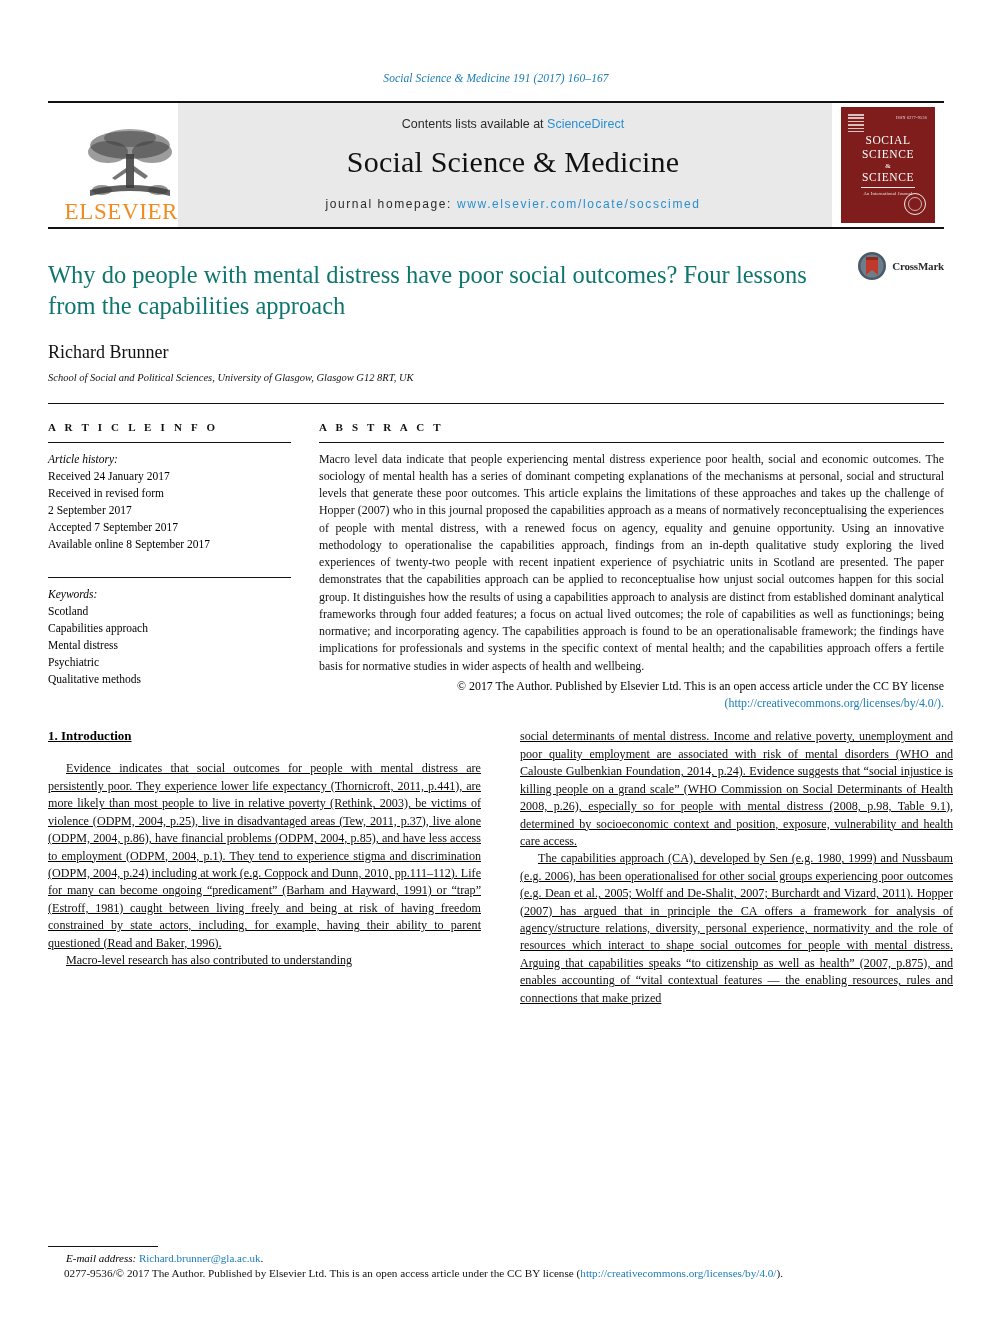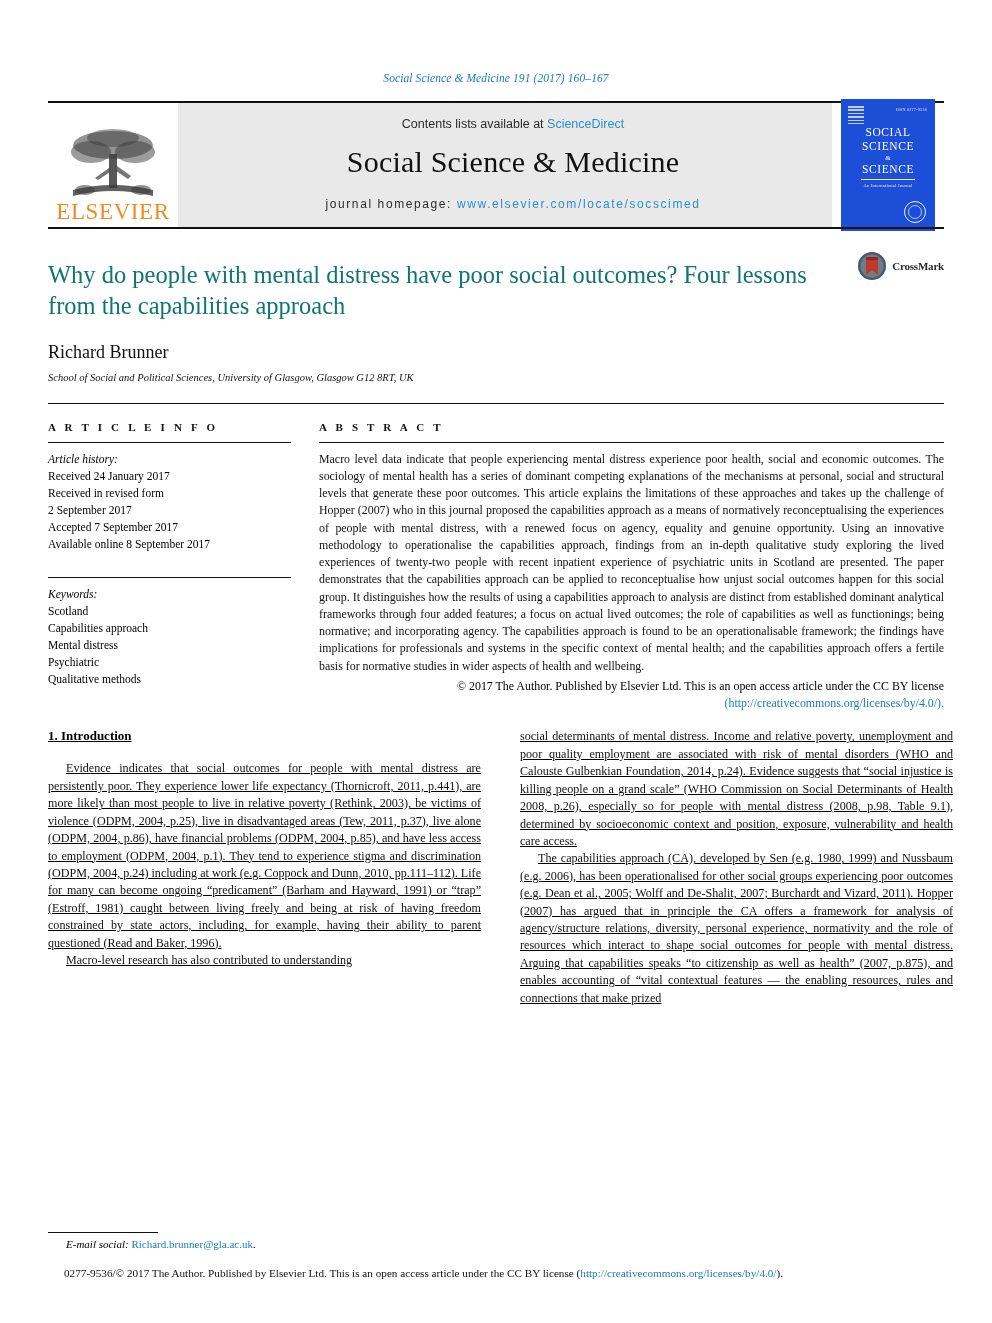--- a/index.html
+++ b/index.html
@@ -41,21 +41,21 @@
     display: flex;
     align-items: stretch;
     height: 124px;
   }
   .mast-logo {
     width: 130px;
     flex: 0 0 130px;
     display: flex;
     flex-direction: column;
     justify-content: flex-end;
-    align-items: center;
+    align-items: flex-end;
     padding-bottom: 4px;
     box-sizing: border-box;
   }
   .tree-svg { display: block; }
   .elsevier-word {
     font-family: "Liberation Serif", serif;
     font-size: 23px;
     letter-spacing: 0.6px;
     color: #f08c22;
     line-height: 1;
@@ -96,22 +96,22 @@
   }
   .mast-cover {
     width: 112px;
     flex: 0 0 112px;
     display: flex;
     align-items: center;
     justify-content: center;
   }
   .cover {
     width: 94px;
-    height: 132px;
-    background: #1d4ed8;
+    height: 116px;
+    background: #7f1d1d;
     position: relative;
     box-sizing: border-box;
     overflow: hidden;
   }
   .cover-elsmark {
     position: absolute;
     top: 7px; left: 7px;
     width: 16px; height: 18px;
     background:
       repeating-linear-gradient(to bottom, rgba(255,255,255,.85) 0 1.6px, transparent 1.6px 3.4px);
@@ -313,21 +313,21 @@
     font-size: 11px;
     text-indent: 18px;
   }
   .email-line .lbl { font-style: italic; }
   .doi-line {
     margin-top: 22px;
     font-size: 11.5px;
     color: #1a7cb8;
   }
   .issn-line {
-    margin-top: 17px;
+    margin-top: 3px;
     font-size: 11.2px;
     color: #111;
     padding-left: 16px;
   }
 </style>
 </head>
 <body>
 
 <div class="page">
 
@@ -443,21 +443,21 @@
     </div>
     <div class="bcol">
       <p class="para" style="text-indent:0">social determinants of mental distress. Income and relative poverty, unemployment and poor quality employment are associated with risk of mental disorders (WHO and Calouste Gulbenkian Foundation, 2014, p.24). Evidence suggests that “social injustice is killing people on a grand scale” (WHO Commission on Social Determinants of Health 2008, p.26), especially so for people with mental distress (2008, p.98, Table 9.1), determined by socioeconomic context and position, exposure, vulnerability and health care access.</p>
       <p class="para">The capabilities approach (CA), developed by Sen (e.g. 1980, 1999) and Nussbaum (e.g. 2006), has been operationalised for other social groups experiencing poor outcomes (e.g. Dean et al., 2005; Wolff and De-Shalit, 2007; Burchardt and Vizard, 2011). Hopper (2007) has argued that in principle the CA offers a framework for analysis of agency/structure relations, diversity, personal experience, normativity and the role of resources which interact to shape social outcomes for people with mental distress. Arguing that capabilities speaks “to citizenship as well as health” (2007, p.875), and enables accounting of “vital contextual features — the enabling resources, rules and connections that make prized</p>
     </div>
   </div>
 
   <div class="footer">
     <div class="footrule"></div>
     <div class="email-line">
-      <span class="lbl">E-mail social:</span>
+      <span class="lbl">E-mail address:</span>
       <span class="lnk">Richard.brunner@gla.ac.uk</span><span>.</span>
     </div>
     <div class="issn-line">
       <span>0277-9536/</span><span>© 2017 The Author. Published by Elsevier Ltd. This is an open access article under the CC BY license (</span><span class="lnk">http://creativecommons.org/licenses/by/4.0/</span><span>).</span>
     </div>
   </div>
 
 </div>
 
 </body></html>

